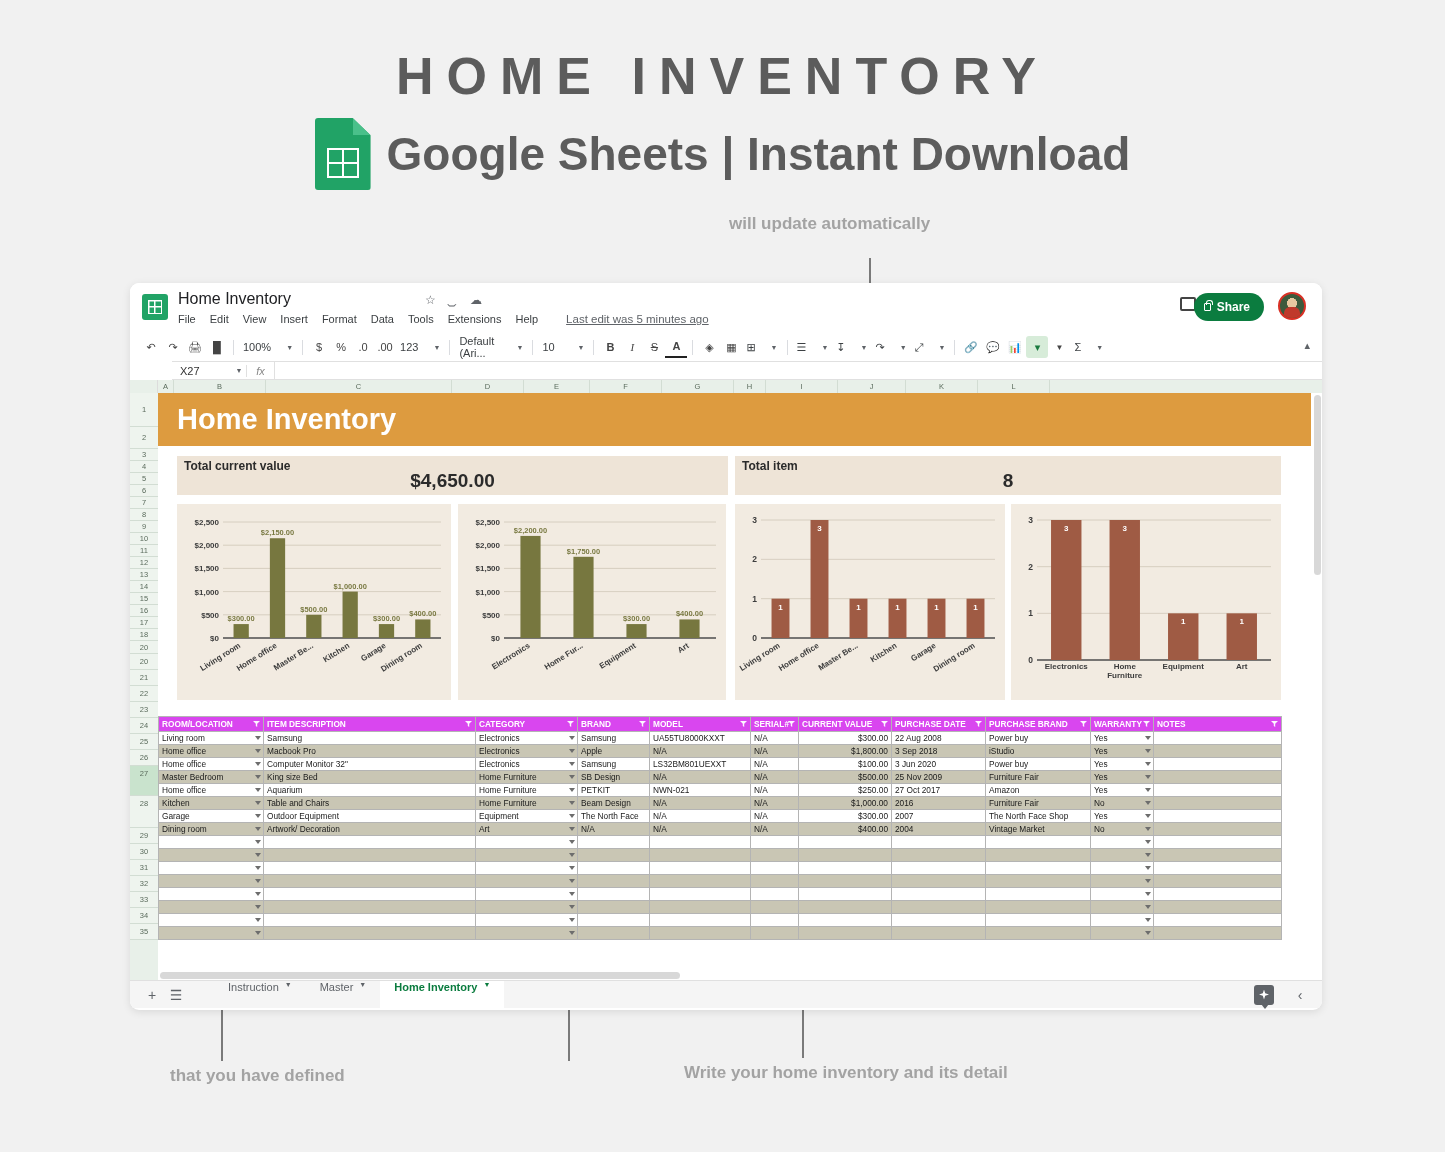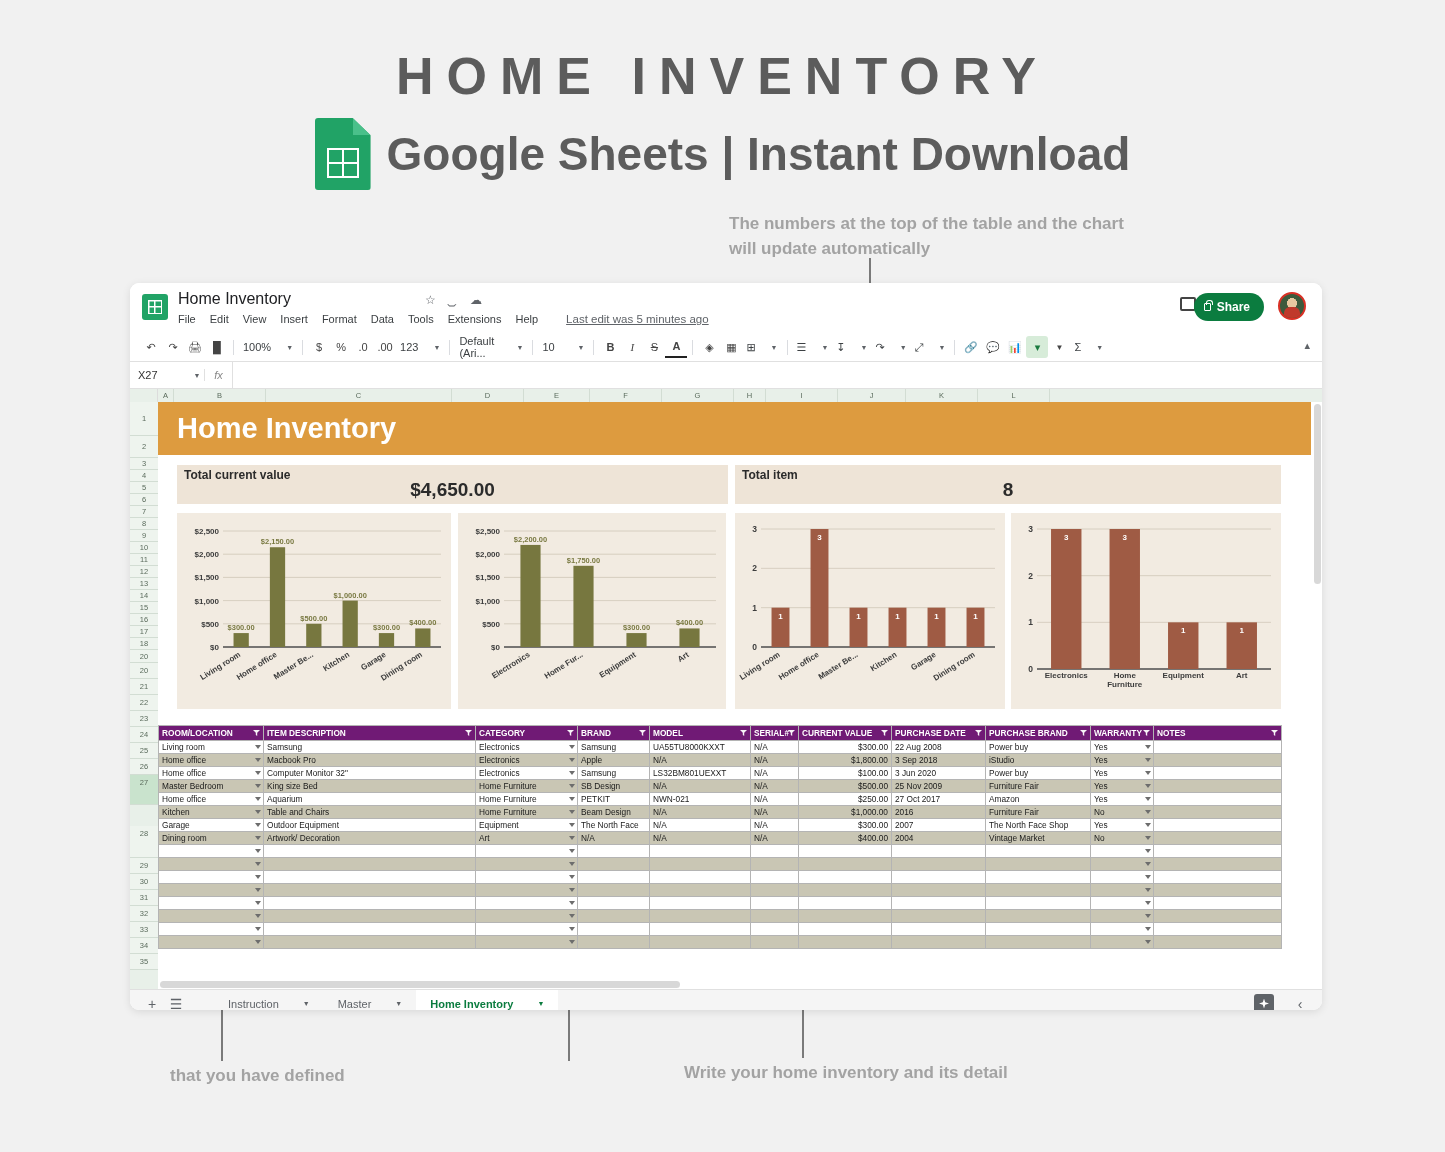--- a/index.html
+++ b/index.html
@@ -110,22 +110,22 @@
   }
   .tb { display:flex; align-items:center; justify-content:center; height:22px; min-width:22px; padding:0 3px; cursor:pointer; color:#444; }
   .tb-sep { width:1px; height:15px; background:#dadce0; margin:0 5px; }
   .tb-box { border:none; font-size:11px; color:#3c4043; display:flex; align-items:center; gap:15px; padding:0 4px; }
   .caret { font-size:7px; color:#5f6368; }
   .tb-filter { background:#d7ecd9; border-radius:3px; }
   #collapse-toolbar { position:absolute; right:12px; top:6px; font-size:11px; color:#5f6368; cursor:pointer; }
 
   
   #formulabar {
-    height:28px; border-top:1px solid #e0e0e0; border-bottom:1px solid #e0e0e0;
-    display:flex; align-items:center; background:#fff; font-size:11px; color:#333;
+    height:19px; border-top:1px solid #e0e0e0; border-bottom:1px solid #e0e0e0;
+    display:flex; align-items:center; background:#fff; font-size:11px; color:#333;margin-left:42px;
   }
   #namebox { width:60px; padding-left:8px; }
   #namebox-caret { width:14px; text-align:center; font-size:7px; color:#5f6368; }
   #fx { width:28px; text-align:center; font-style:italic; color:#888; border-left:1px solid #e0e0e0; }
   #formula-input { flex:1; border-left:1px solid #e0e0e0; height:100%; }
 
   
   #grid-wrap { position:relative; height:600px; background:#fff; overflow:hidden; }
   #colhead { display:flex; height:13px; background:#e8f0e9; }
   #colhead .corner { width:28px; border-right:1px solid #dcdcdc; background:#e8f0e9; }
@@ -160,21 +160,21 @@
   }
   .summary-value.right { text-align:center; }
 
   .chart-card { position:absolute; background:#f2ebe1; }
   .chart-svg { display:block; }
 
   
   #table { position:absolute; left:0; top:323px; width:1123px; font-size:8.3px; color:#1a1a1a; }
   #table table { border-collapse:collapse; width:100%; table-layout:fixed; }
   #table th {
-    background:#701a75; color:#fff; font-size:8.3px; font-weight:bold; text-align:left;
+    background:#d946ef; color:#fff; font-size:8.3px; font-weight:bold; text-align:left;
     padding:2px 3px; height:13px; border:1px solid #b4b4b4; position:relative; white-space:nowrap;
   }
   #table th .fi {
     position:absolute; right:3px; top:4px; width:7px; height:6px;
     background:#fff;
     clip-path: polygon(0 0, 100% 0, 60% 45%, 60% 100%, 40% 82%, 40% 45%);
     opacity:.95;
   }
   #table td {
     border:1px solid #b4b4b4; padding:1px 3px; height:13px; white-space:nowrap; overflow:hidden;
@@ -195,21 +195,21 @@
   #hscroll { position:absolute; left:28px; right:14px; bottom:0; height:9px; }
   #hscroll .thumb { position:absolute; left:2px; top:1px; width:520px; height:7px; background:#d8d8d8; border-radius:4px; }
 
   
   #tabsbar {
     height:28px; background:#f5f5f5; border-top:1px solid #e0e0e0;
     display:flex; align-items:center; padding:0 10px; position:relative;
   }
   #tabsbar .icon-btn { width:24px; height:24px; display:flex; align-items:center; justify-content:center; color:#5f6368; font-size:14px; cursor:pointer; }
   .sheet-tab {
-    height:28px; display:flex; align-items:center; gap:24px; padding:0 14px;
+    height:28px; display:flex; align-items:flex-start; gap:6px; padding:0 14px;
     font-size:11px; color:#5f6368; cursor:pointer;
   }
   .sheet-tab.active { background:#fff; color:#0b7c3f; font-weight:bold; }
   #tabsbar-right { position:absolute; right:10px; display:flex; align-items:center; gap:14px; }
   #explore-btn {
     width:20px; height:20px; background:#5f6368; border-radius:3px;
     position:relative;
   }
   #explore-btn:after {
     content:""; position:absolute; left:5px; top:5px; width:10px; height:10px;
@@ -230,21 +230,20 @@
     <div id="sheets-logo">
       <div class="pg"></div>
         <div class="fold"></div>
         <div class="grid"></div>
     </div>
     <div id="promo-sub">Google Sheets | Instant Download</div>
   </div>
 </div>
 
 <div class="callout-text" style="left:729px; top:212px; width:540px;">
-  <div>The numbers at the top of the table and the chart</div>
   <div>will update automatically</div>
 </div>
 <div class="callout-line" style="left:869px; top:258px; height:220px;"></div>
 
 <div class="callout-text" style="left:170px; top:1064px; width:440px;">
   <div>that you have defined</div>
 </div>
 <div class="callout-line" style="left:221px; top:955px; height:106px;"></div>
 <div class="callout-line" style="left:568px; top:930px; height:131px;"></div>
 
@@ -385,21 +384,21 @@
           <div class="rh" style="height: 12px; line-height: 12px;">18</div>
           <div class="rh" style="height: 13px; line-height: 13px;">20</div>
           <div class="rh" style="height: 16px; line-height: 16px;">20</div>
           <div class="rh" style="height: 16px; line-height: 16px;">21</div>
           <div class="rh" style="height: 16px; line-height: 16px;">22</div>
           <div class="rh" style="height: 16px; line-height: 16px;">23</div>
           <div class="rh" style="height: 16px; line-height: 16px;">24</div>
           <div class="rh" style="height: 16px; line-height: 16px;">25</div>
           <div class="rh" style="height: 16px; line-height: 16px;">26</div>
           <div class="rh sel" style="height: 30px; line-height: 16px;">27</div>
-          <div class="rh" style="height: 32px; line-height: 16px; margin-top: 21px;">28</div>
+          <div class="rh" style="height: 32px; line-height: 16px;">28</div>
           <div class="rh" style="height: 16px; line-height: 16px;">29</div>
           <div class="rh" style="height: 16px; line-height: 16px;">30</div>
           <div class="rh" style="height: 16px; line-height: 16px;">31</div>
           <div class="rh" style="height: 16px; line-height: 16px;">32</div>
           <div class="rh" style="height: 16px; line-height: 16px;">33</div>
           <div class="rh" style="height: 16px; line-height: 16px;">34</div>
           <div class="rh" style="height: 16px; line-height: 16px;">35</div>
         </div>
       <div id="sheetarea">
 

